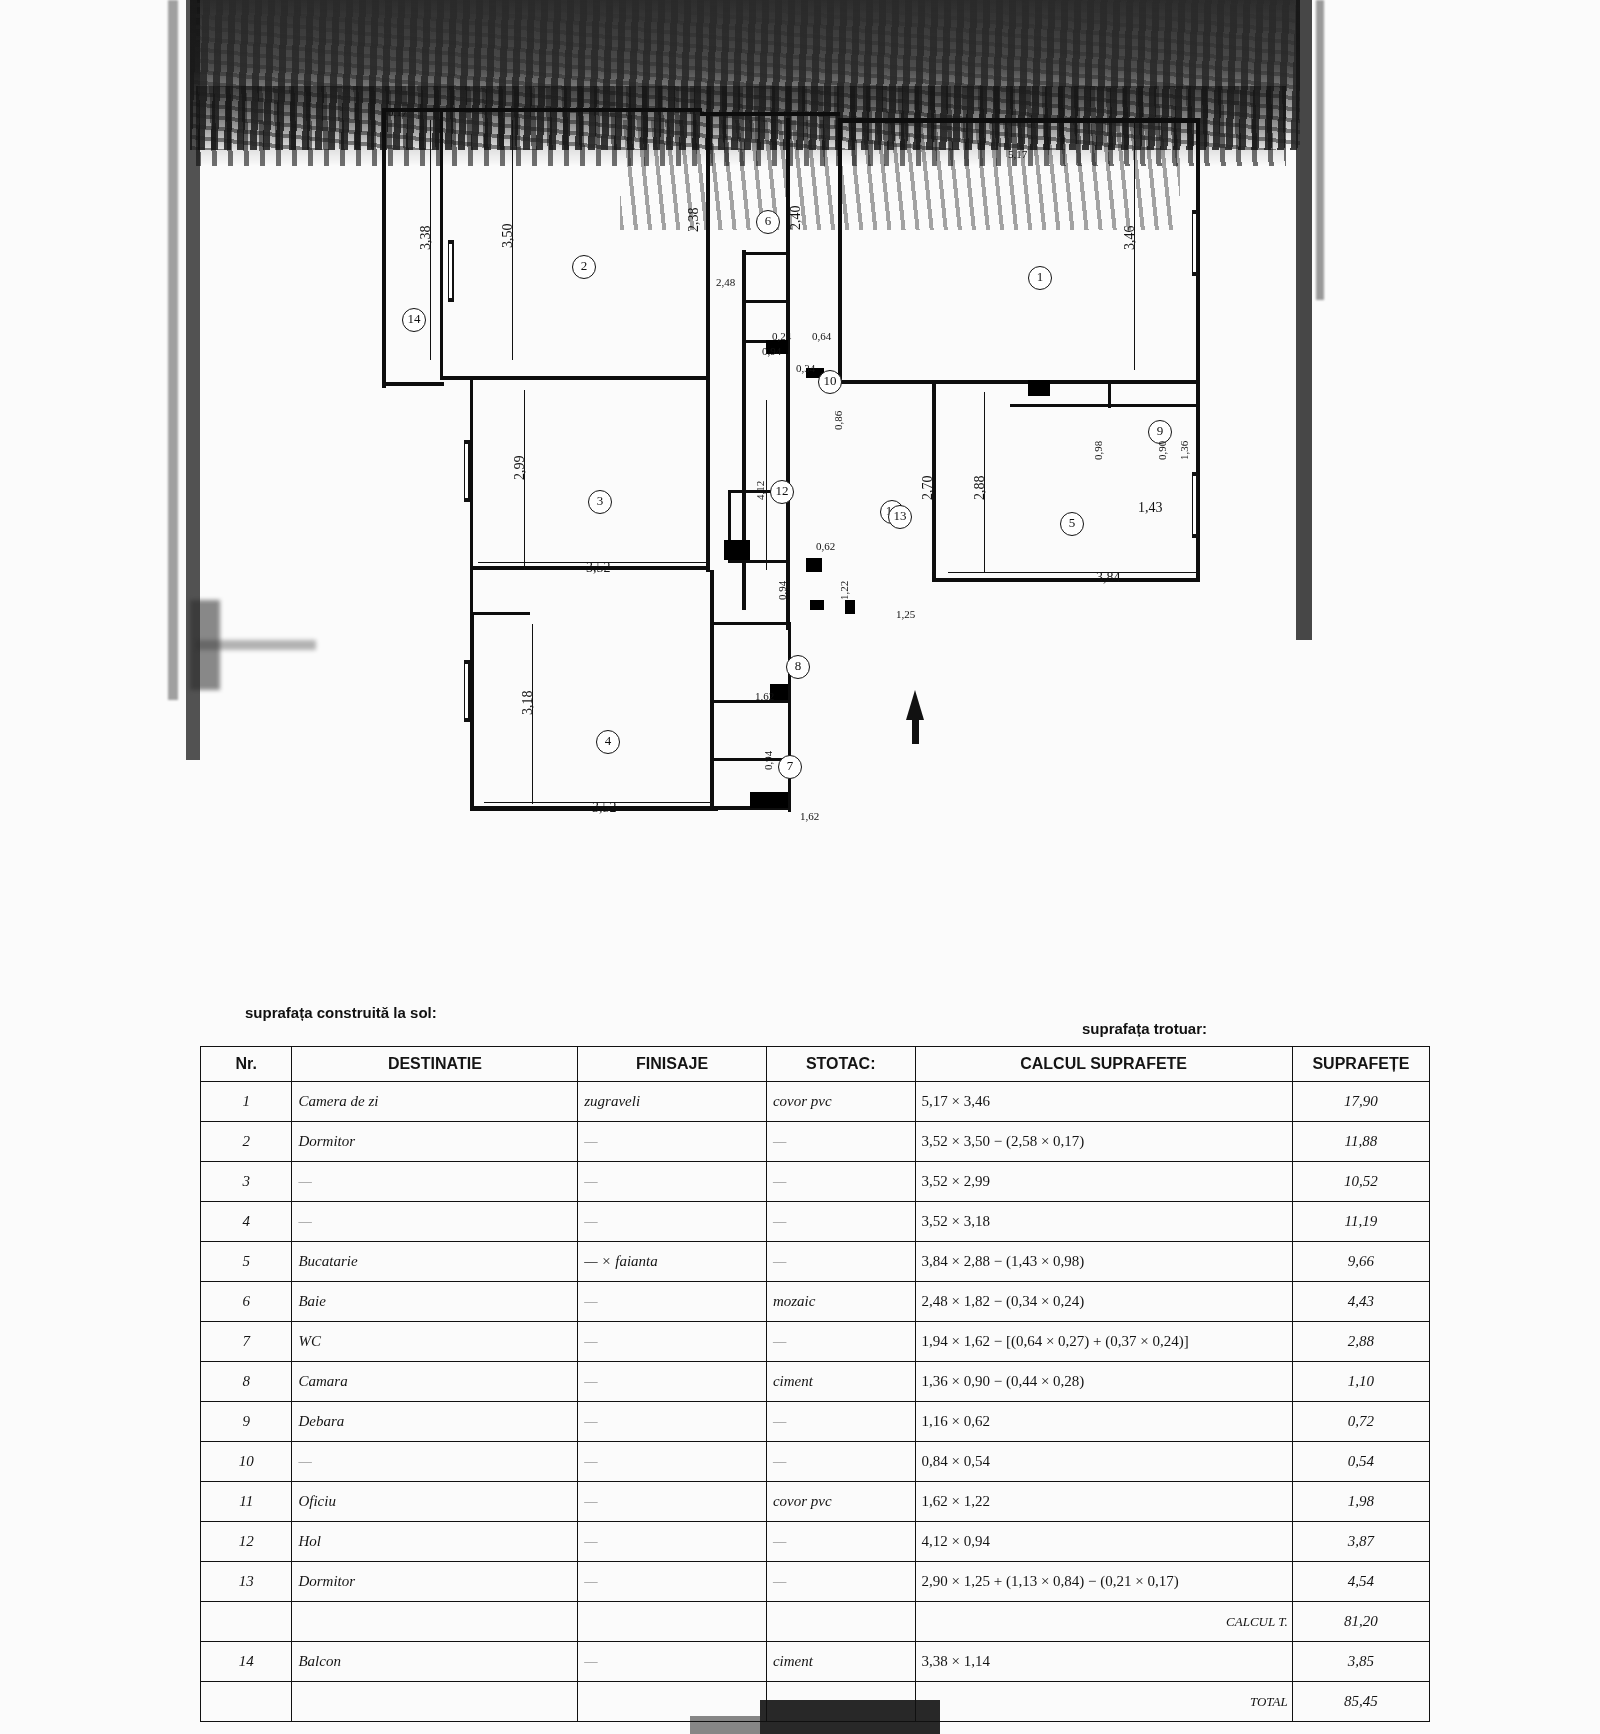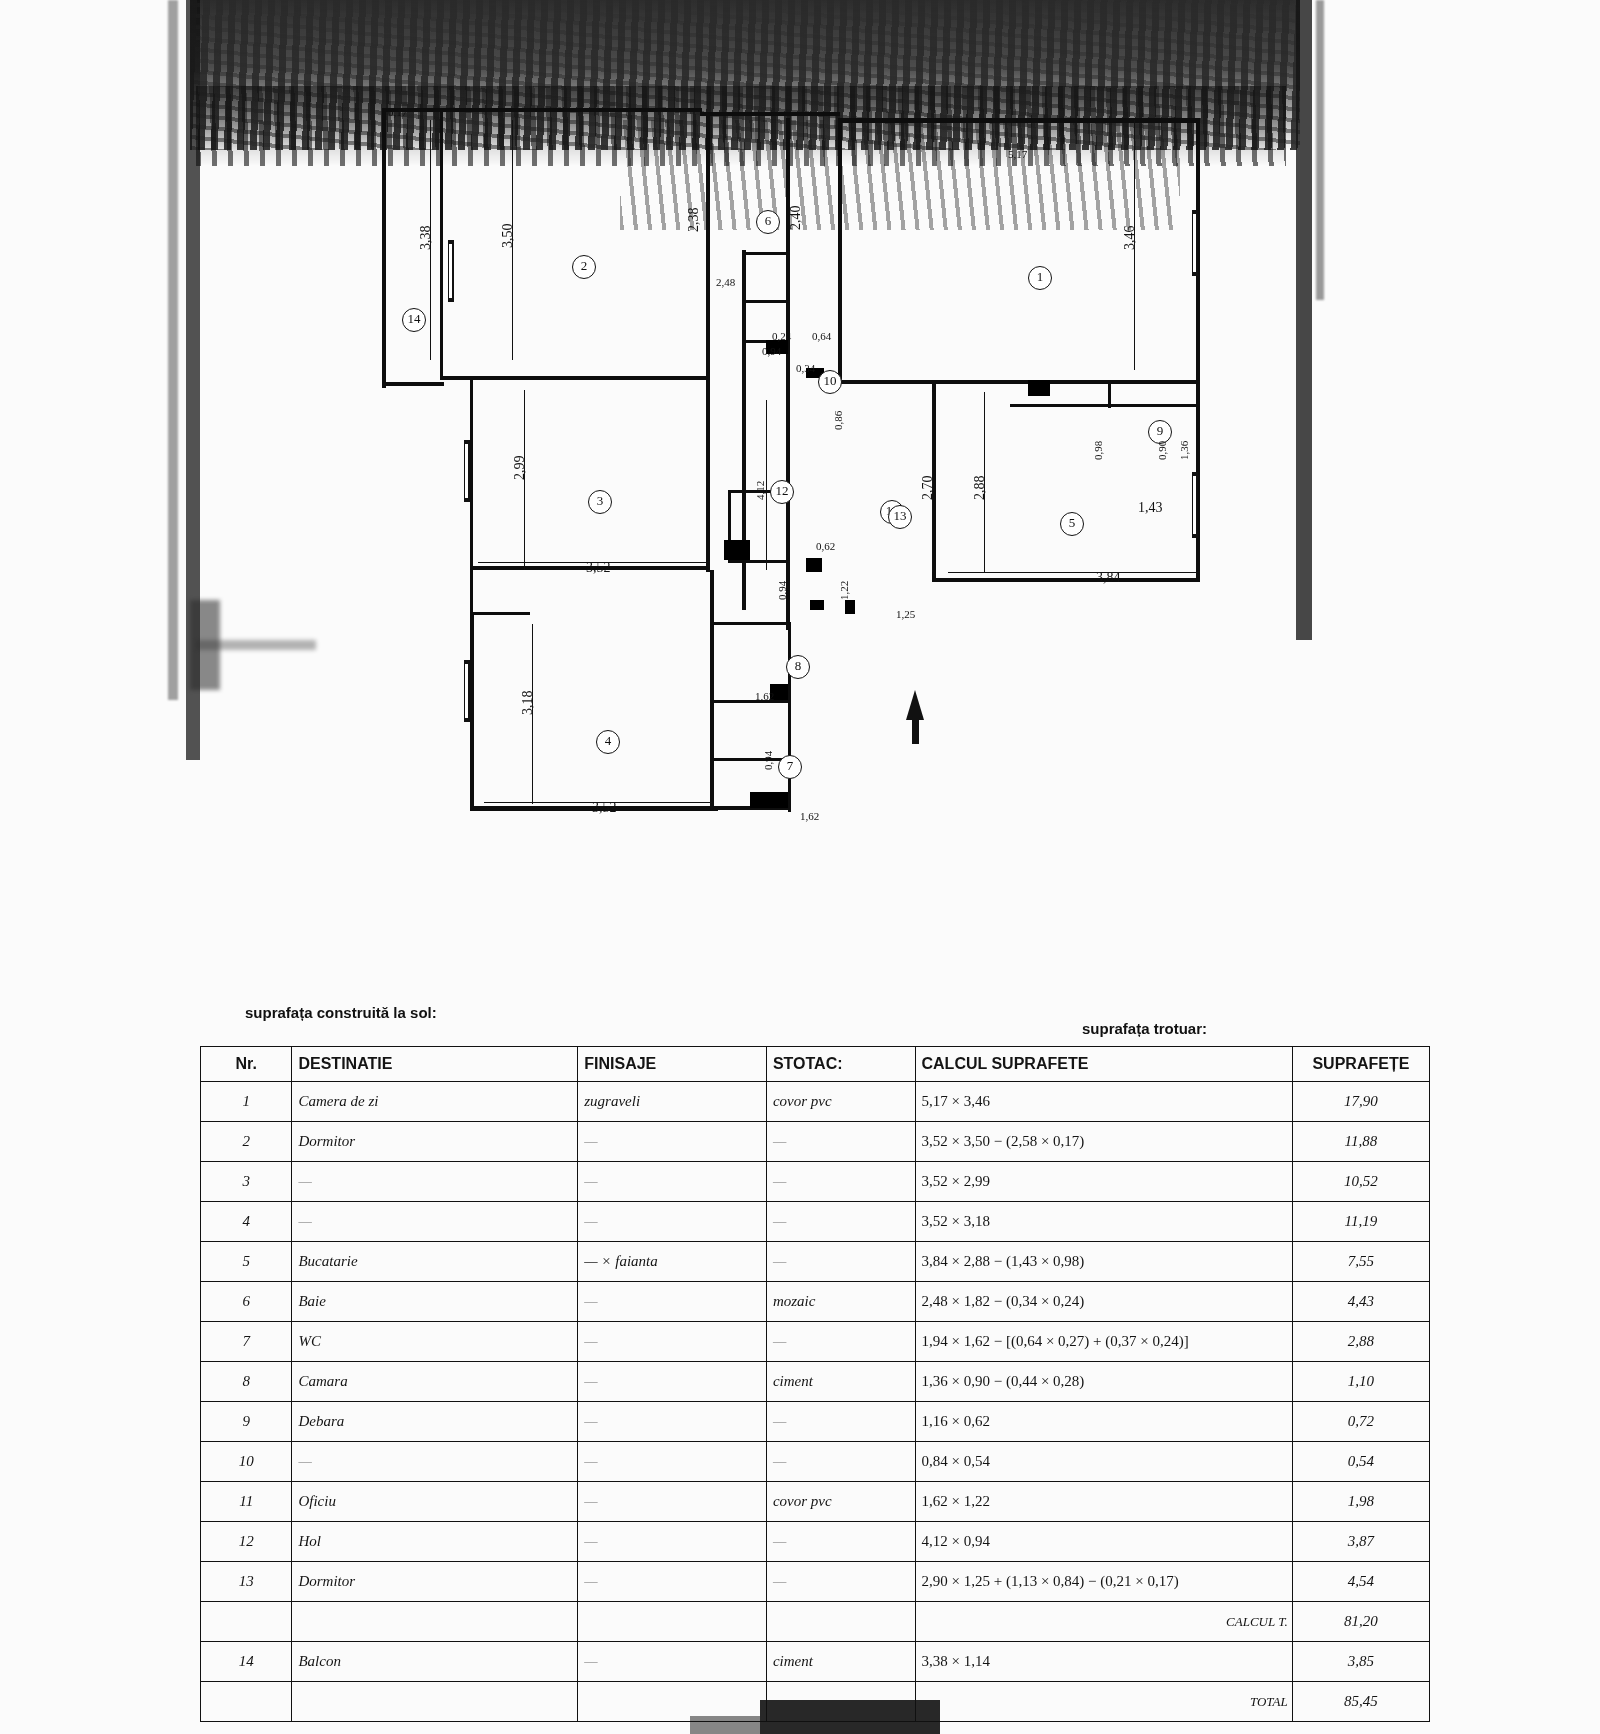--- a/index.html
+++ b/index.html
@@ -59,21 +59,21 @@
      font-family:"Liberation Serif",serif;}
 
   
   .capline{position:absolute;font-family:"Liberation Sans",sans-serif;font-weight:bold;font-size:15px;color:#111;}
 
   
   #tbl{position:absolute;left:200px;top:1046px;width:1230px;}
   table{border-collapse:collapse;width:1230px;table-layout:fixed;}
   th,td{border:1px solid #111;height:39px;padding:0 6px;font-size:15px;color:#141414;
         font-family:"Liberation Serif",serif;vertical-align:middle;}
-  thead th{font-family:"Liberation Sans",sans-serif;font-weight:bold;font-size:16px;text-align:left;height:34px;}
+  thead th{font-family:"Liberation Sans",sans-serif;font-weight:bold;font-size:16px;text-align:center;height:34px;}
   .c-nr{width:80px;text-align:center;}
   .c-dest{width:250px;}
   .c-fin{width:165px;}
   .c-sto{width:130px;}
   .c-calc{width:330px;}
   .c-sup{width:120px;text-align:center;}
   .hand{font-family:"Liberation Serif",serif;font-style:italic;}
   .faint{opacity:.45;}
   .calc{font-family:"Liberation Serif",serif;font-size:15px;}
   .totcell{text-align:right;font-size:13px;font-style:italic;padding-right:4px;}
@@ -288,21 +288,21 @@
             <td class="c-sto hand faint">—</td>
             <td class="c-calc calc">3,52 × 3,18</td>
             <td class="c-sup hand">11,19</td>
           </tr>
           <tr>
             <td class="c-nr hand">5</td>
             <td class="c-dest hand">Bucatarie</td>
             <td class="c-fin hand">— × faianta</td>
             <td class="c-sto hand faint">—</td>
             <td class="c-calc calc">3,84 × 2,88 − (1,43 × 0,98)</td>
-            <td class="c-sup hand">7,55</td>
+            <td class="c-sup hand">9,66</td>
           </tr>
           <tr>
             <td class="c-nr hand">6</td>
             <td class="c-dest hand">Baie</td>
             <td class="c-fin hand faint">—</td>
             <td class="c-sto hand">mozaic</td>
             <td class="c-calc calc">2,48 × 1,82 − (0,34 × 0,24)</td>
             <td class="c-sup hand">4,43</td>
           </tr>
           <tr>

